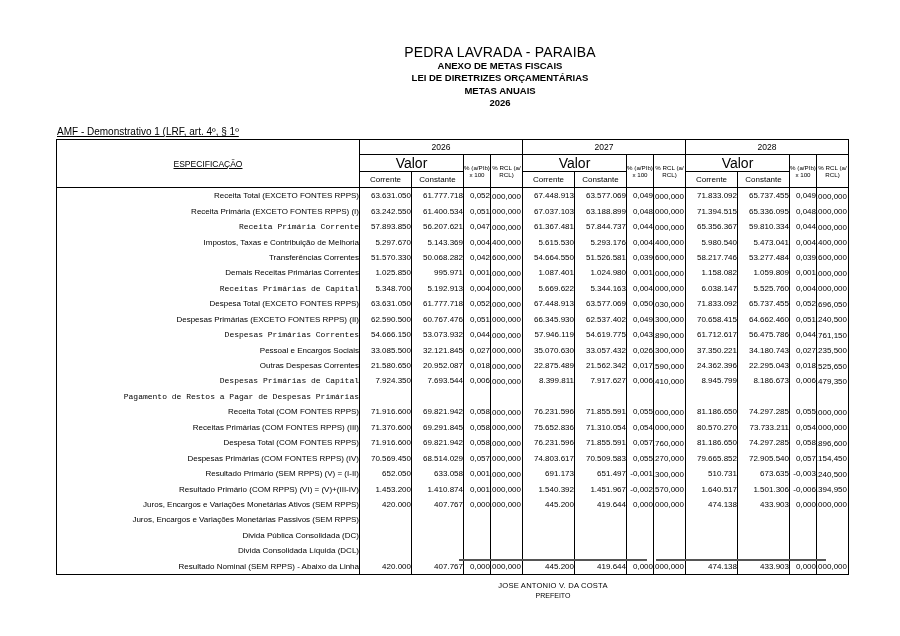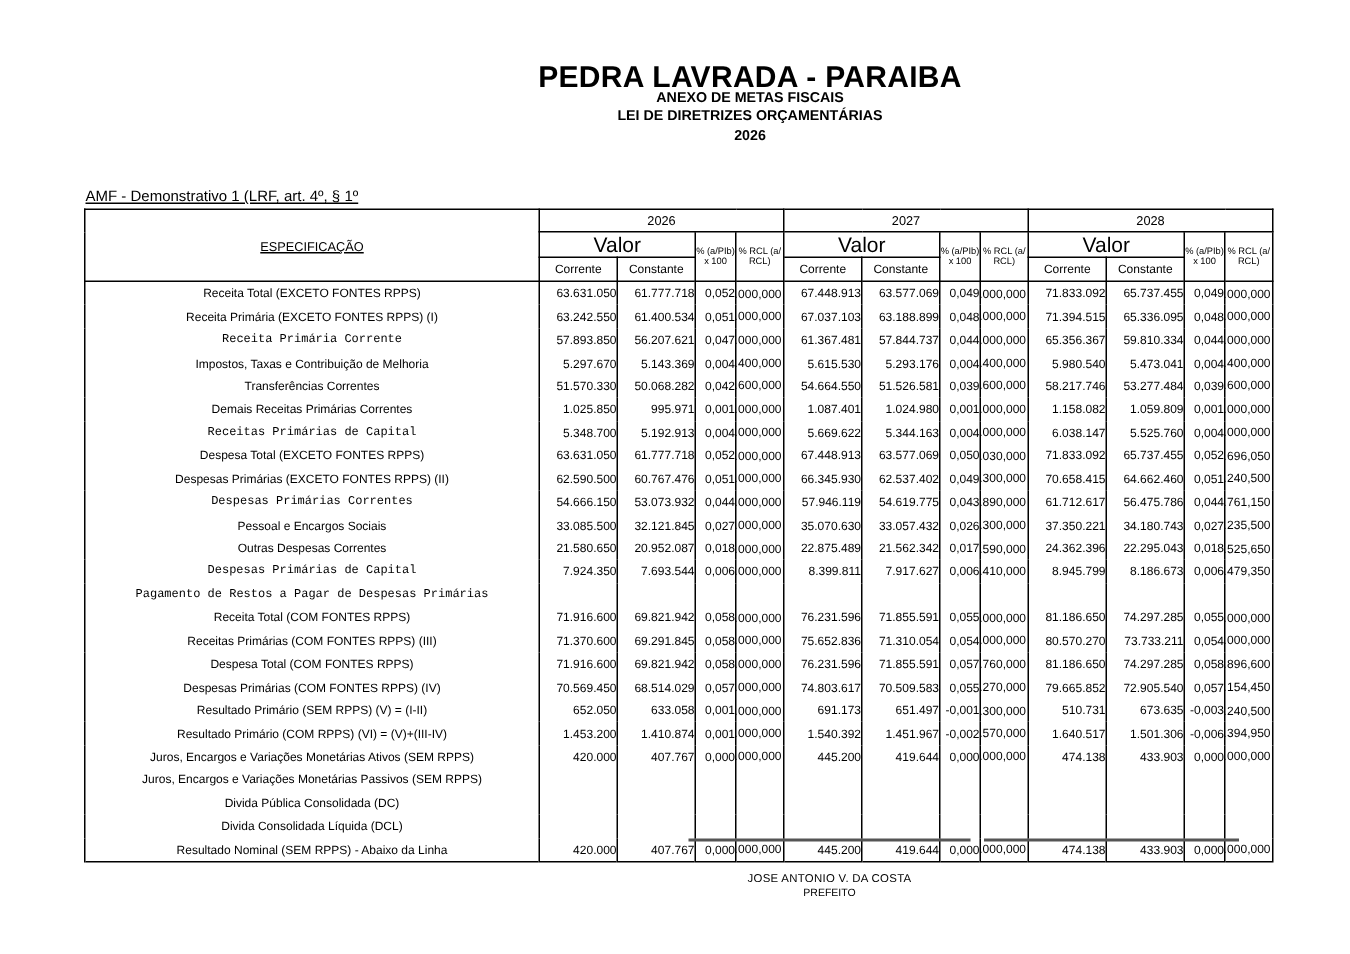--- a/index.html
+++ b/index.html
@@ -1,37 +1,37 @@
 <!DOCTYPE html>
 <html><head>
 <meta charset="utf-8">
 <style>
   html,body{margin:0;padding:0;background:#fff;}
   .page{position:relative;width:900px;height:636px;background:#ffffff;overflow:hidden;
         font-family:"Liberation Sans", sans-serif;color:#000;}
   
   .title-wrap{position:absolute;top:44px;left:100px;width:800px;text-align:center;}
-  .title-main{font-size:20px;font-weight:bold;line-height:16px;letter-spacing:.2px;}
+  .title-main{font-size:14px;font-weight:normal;line-height:16px;letter-spacing:.2px;}
   .title-sub{font-size:9.5px;font-weight:bold;line-height:12.4px;}
   
   .amf-note{position:absolute;left:57px;top:126px;font-size:10px;text-decoration:underline;}
   
   table.fiscal{position:absolute;left:56px;top:139px;border-collapse:collapse;table-layout:fixed;
                border:1px solid #000;background:#fff;}
   table.fiscal th, table.fiscal td{border-left:1px solid #000;border-right:1px solid #000;
                padding:0;font-weight:normal;overflow:hidden;}
   table.fiscal thead th{border:1px solid #000;text-align:center;vertical-align:middle;}
   .year-h{font-size:8.5px;height:14px;}
   .spec-h{font-size:8.5px;text-decoration:underline;}
   .valor-h{font-size:14px;height:13px;}
   .pct-h{font-size:6.2px;line-height:1.18;padding:0 1px;}
   .sub-h{font-size:8px;height:15px;}
   table.fiscal tbody td{height:15.45px;font-size:8px;vertical-align:middle;
                border-top:none;border-bottom:none;white-space:nowrap;}
-  td.spec{text-align:center;}
+  td.spec{text-align:right;}
   td.ind0{padding-left:3px;}
   td.ind1{padding-left:9px;font-family:Liberation Mono, monospace;}
   td.ind2{padding-left:15px;}
   td.num{text-align:right;padding-right:2px;}
   td.pct{text-align:right;padding-right:2px;}
   td.rcl{position:relative;}
   td.rcl span{position:absolute;right:1px;top:50%;transform:translateY(-50%);white-space:nowrap;}
   
   .sig-left{position:absolute;left:459px;top:559px;width:188px;border-top:2px solid #555;text-align:center;}
   .sig-name{font-size:7.6px;padding-top:20px;letter-spacing:.2px;}
@@ -40,20 +40,21 @@
 </style>
 </head>
 <body>
 
 <div class="page">
 
   <div class="title-wrap">
     <div class="title-main">PEDRA LAVRADA - PARAIBA</div>
     <div class="title-sub">ANEXO DE METAS FISCAIS</div>
     <div class="title-sub">LEI DE DIRETRIZES ORÇAMENTÁRIAS</div>
+    <div class="title-sub">METAS ANUAIS</div>
     <div class="title-sub">2026</div>
   </div>
 
   <div class="amf-note">AMF - Demonstrativo 1 (LRF, art. 4º, § 1º</div>
 
   <table class="fiscal">
       <colgroup>
         <col style="width: 303px;">
         <col style="width: 52px;">
         <col style="width: 52px;">

